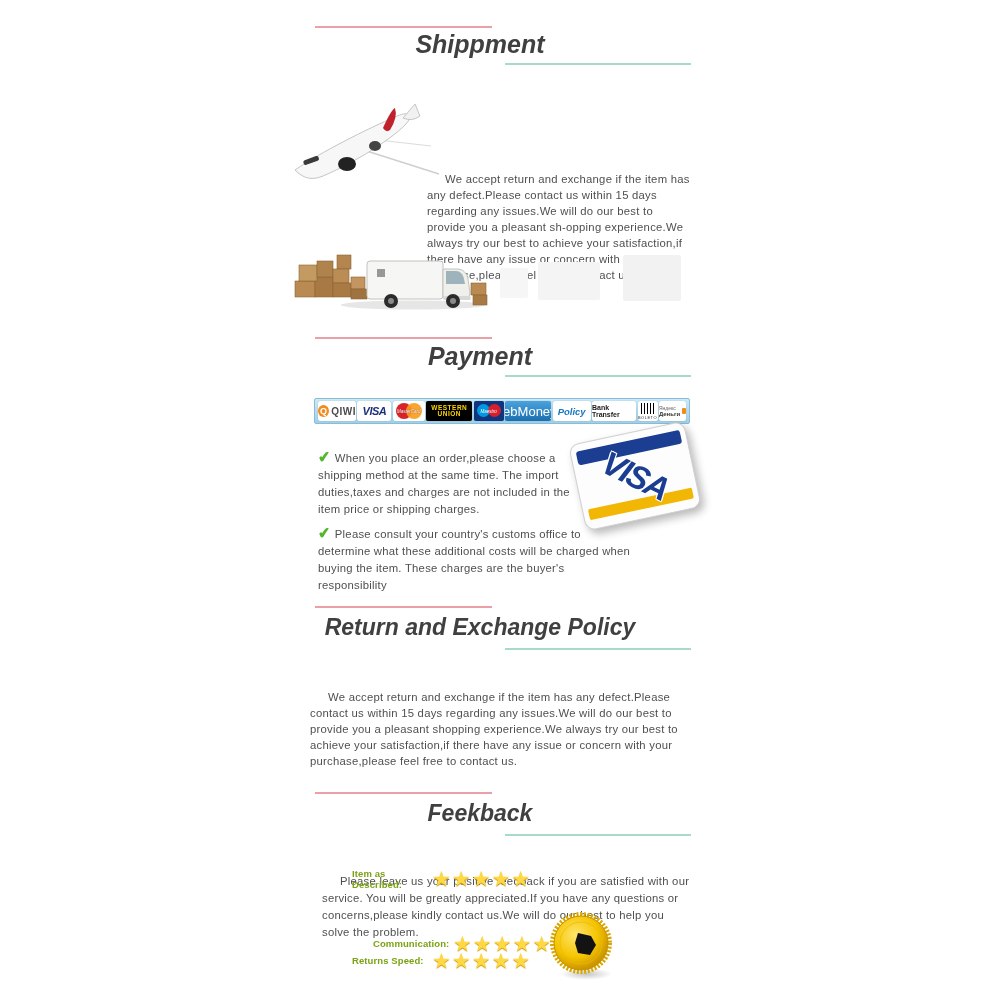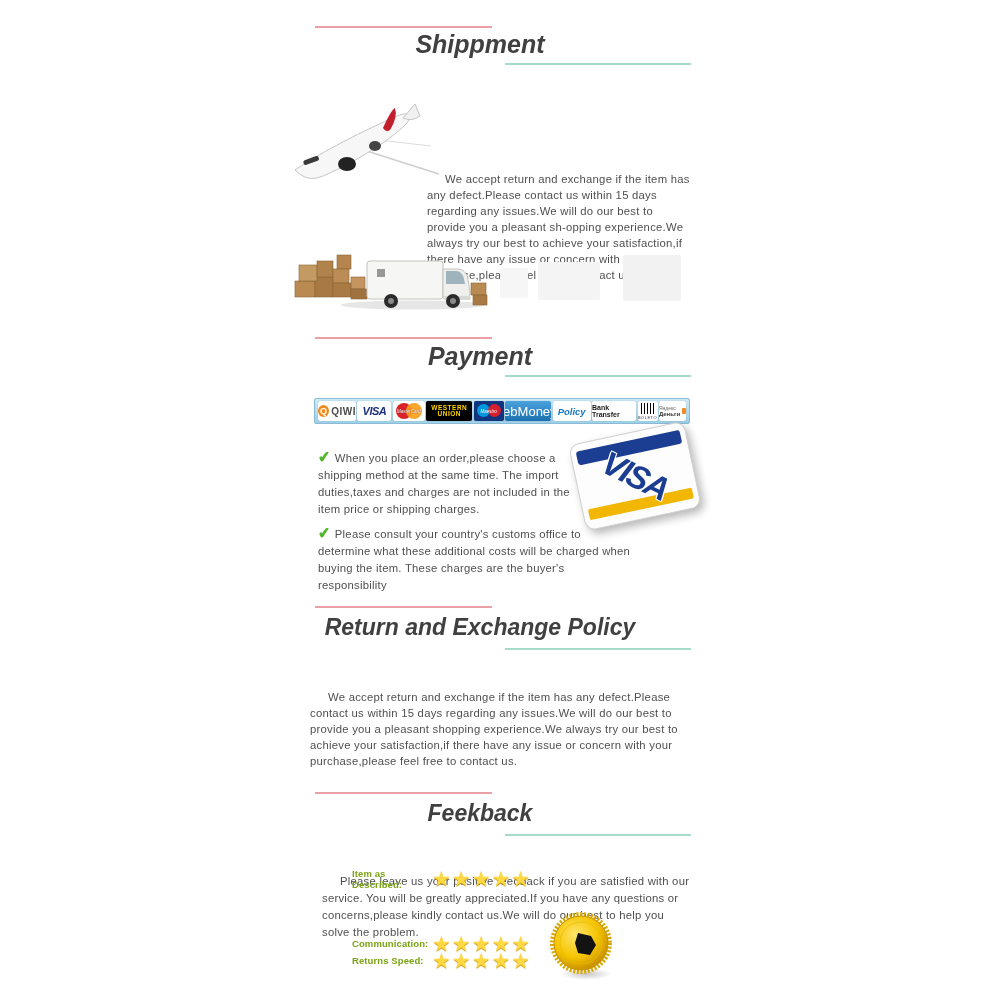--- a/index.html
+++ b/index.html
@@ -197,21 +197,21 @@
   <div class="rating-row" style="top:870px;">
     <span class="rating-label">Item as Described:</span>
     <span class="stars">
         <span class="star">★</span>
         <span class="star">★</span>
         <span class="star">★</span>
         <span class="star">★</span>
         <span class="star">★</span>
       </span>
   </div>
-  <div class="rating-row" style="top:935px;">
+  <div class="rating-row" style="top:935px;margin-left:21px;">
     <span class="rating-label">Communication:</span>
     <span class="stars">
         <span class="star">★</span>
         <span class="star">★</span>
         <span class="star">★</span>
         <span class="star">★</span>
         <span class="star">★</span>
       </span>
   </div>
   <div class="rating-row" style="top:952px;">

